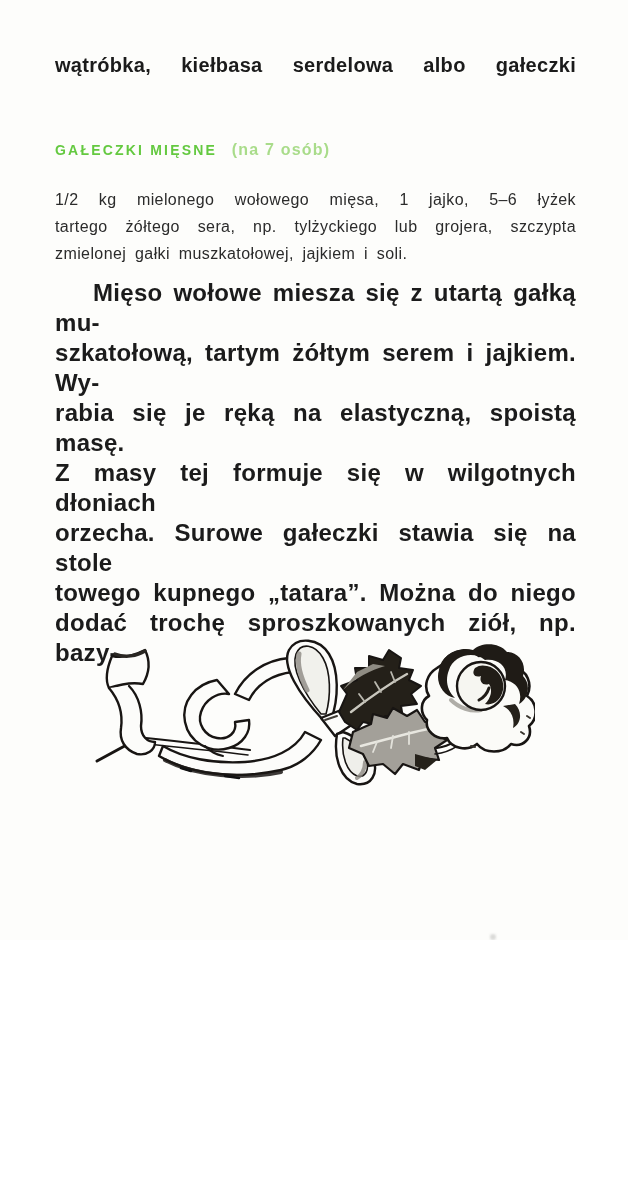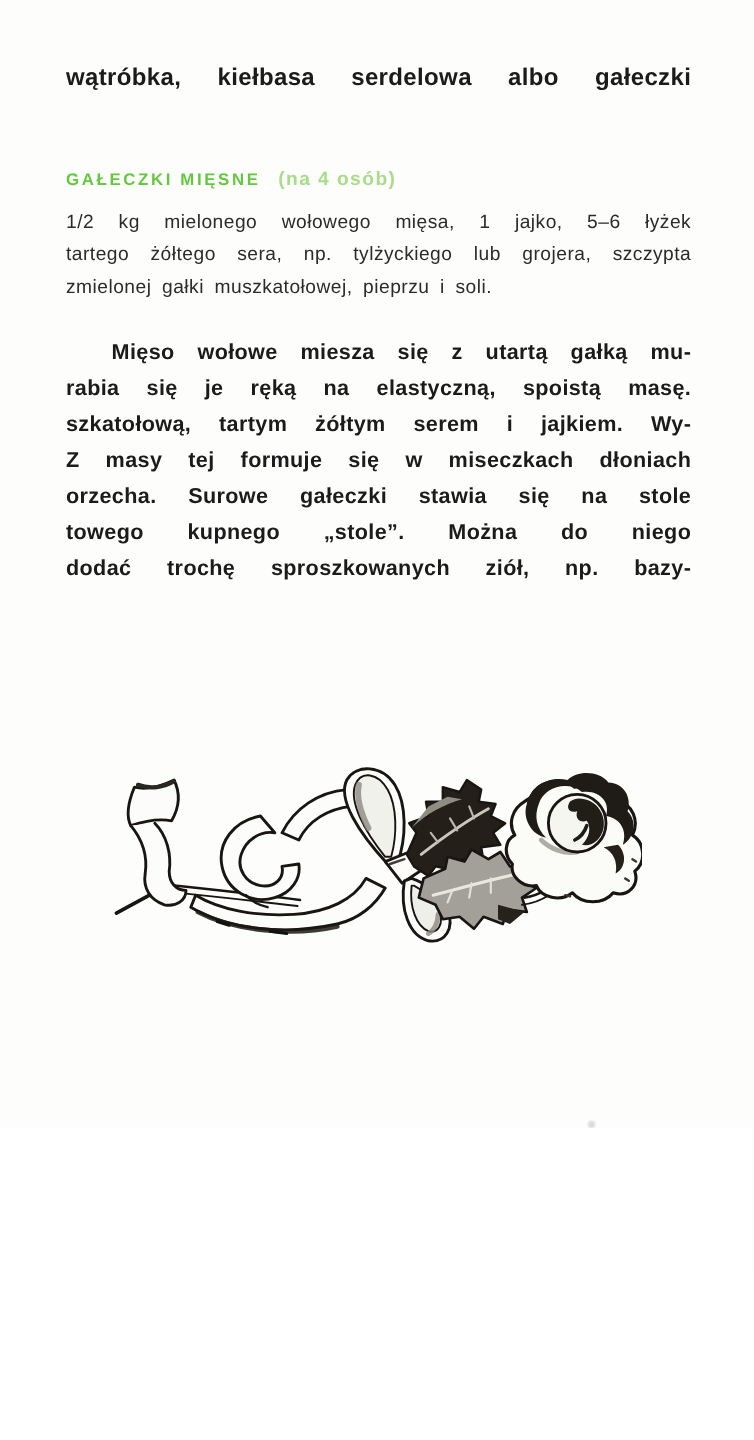--- a/index.html
+++ b/index.html
@@ -42,33 +42,33 @@
   .heading .serving {
     color: #a9dc8a;
     font-size: 16px; font-weight: 600;
     letter-spacing: 1.2px;
     margin-left: 8px;
   }
 
   
   .ingredients {
     position: absolute;
-    top: 172px; left: 55px; width: 521px;
+    top: 186px; left: 55px; width: 521px;
     font-size: 16px; font-weight: 500;
     color: #2b2b2b;
     line-height: 27px;
     letter-spacing: 0.4px;
   }
   .ingredients .plain { word-spacing: 4px; }
 
   
   .instructions {
     position: absolute;
     top: 278px; left: 55px; width: 521px;
-    font-size: 18px; font-weight: bold;
+    font-size: 24px; font-weight: bold;
     line-height: 30px;
     letter-spacing: 0.3px;
   }
   .instructions .line.indent { text-indent: 38px; }
   .instructions .plain { word-spacing: 9px; }
 
   
   .vignette {
     position: absolute;
     top: 628px; left: 85px;
@@ -105,36 +105,36 @@
 <body>
 
 <div class="page">
 
   <p class="intro">
     <span class="line" style="display:block">wątróbka, kiełbasa serdelowa albo gałeczki</span>
   </p>
 
   <h2 class="heading">
     <span class="title">GAŁECZKI MIĘSNE</span>
-    <span class="serving">(na 4 osób)</span>
+    <span class="serving">(na 7 osób)</span>
   </h2>
 
   <p class="ingredients">
     <span class="line" style="display:block">1/2 kg mielonego wołowego mięsa, 1 jajko, 5–6 łyżek</span>
     <span class="line" style="display:block">tartego żółtego sera, np. tylżyckiego lub grojera, szczypta</span>
-    <span class="line plain" style="display:block">zmielonej gałki muszkatołowej, pieprzu i soli.</span>
+    <span class="line plain" style="display:block">zmielonej gałki muszkatołowej, jajkiem i soli.</span>
   </p>
 
   <p class="instructions">
     <span class="line indent" style="display:block">Mięso wołowe miesza się z utartą gałką mu-</span>
+    <span class="line" style="display:block">szkatołową, tartym żółtym serem i jajkiem. Wy-</span>
     <span class="line" style="display:block">rabia się je ręką na elastyczną, spoistą masę.</span>
-    <span class="line" style="display:block">szkatołową, tartym żółtym serem i jajkiem. Wy-</span>
-    <span class="line" style="display:block">Z masy tej formuje się w miseczkach dłoniach</span>
+    <span class="line" style="display:block">Z masy tej formuje się w wilgotnych dłoniach</span>
     <span class="line" style="display:block">orzecha. Surowe gałeczki stawia się na stole</span>
-    <span class="line" style="display:block">towego kupnego „stole”. Można do niego</span>
+    <span class="line" style="display:block">towego kupnego „tatara”. Można do niego</span>
     <span class="line" style="display:block">dodać trochę sproszkowanych ziół, np. bazy-</span>
   </p>
 
   <svg class="vignette" viewBox="0 0 450 168" xmlns="http://www.w3.org/2000/svg" aria-hidden="true">
     <g stroke="#181513" stroke-width="2.4" fill="none" stroke-linecap="round" stroke-linejoin="round">
 
       <path d="M12,133 L58,108" stroke-width="3"></path>
       <path d="M42,108 C80,112 120,116 165,122" stroke-width="2"></path>
       <path d="M44,114 C82,118 122,122 163,127" stroke-width="1.6"></path>
 

